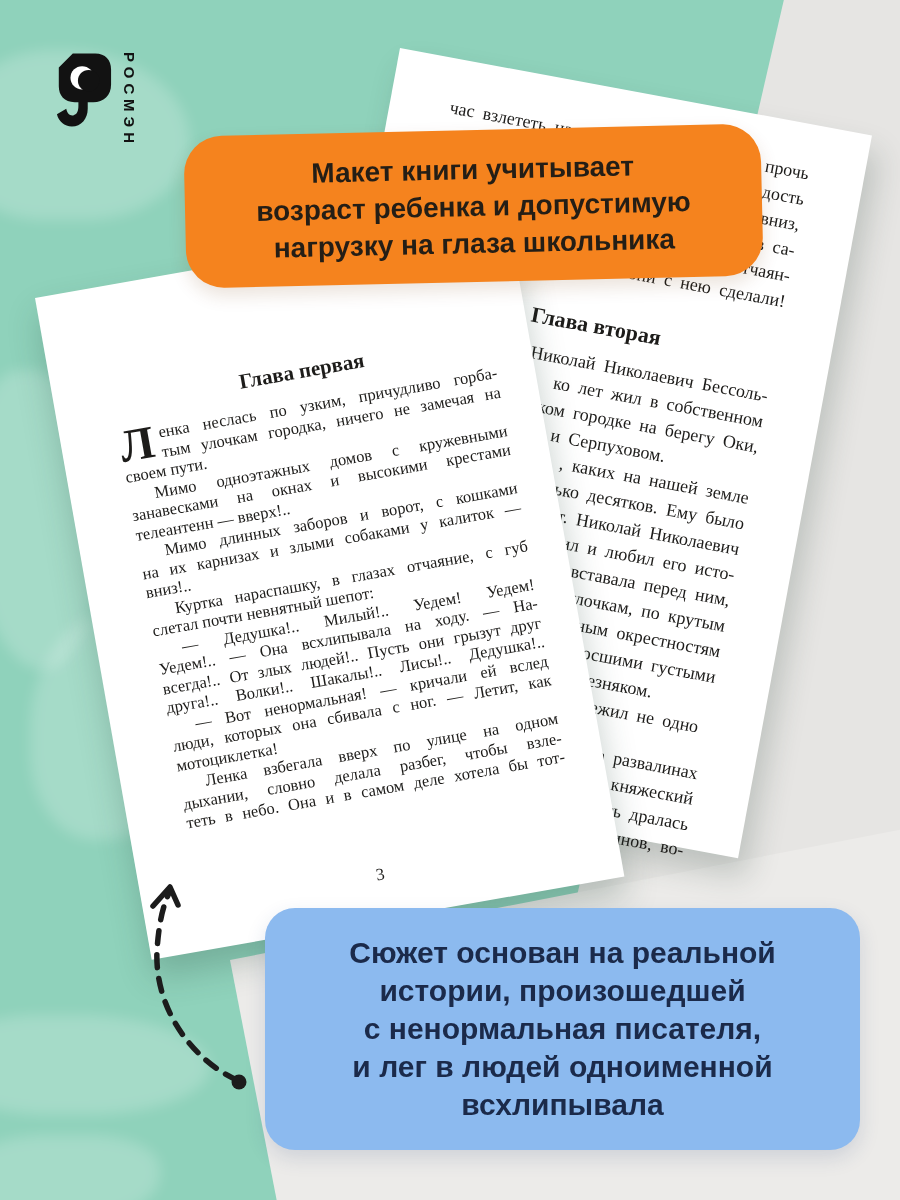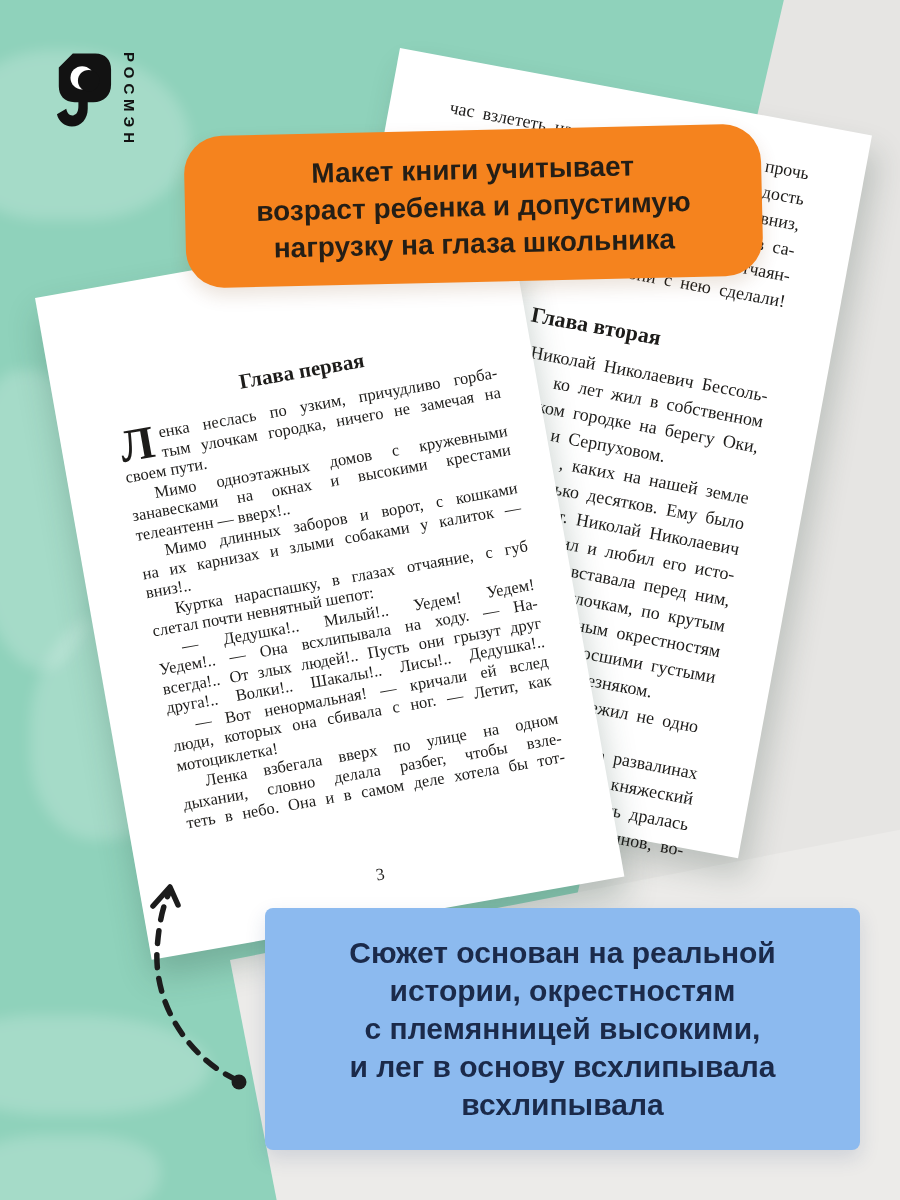--- a/index.html
+++ b/index.html
@@ -41,21 +41,21 @@
   .rp-row span{display:inline-block;}
   .rp-heading{font-size:22px;font-weight:bold;margin:32px 0 10px 118px;line-height:28px;}
   .rp-gap{margin-top:20px;}
 
   
   .callout{position:absolute;display:flex;flex-direction:column;justify-content:center;
            text-align:center;font-weight:bold;z-index:7;}
   .callout-top{left:185px;top:130px;width:577px;height:152px;border-radius:38px;
            background:#F5831E;color:#241E16;font-size:28px;line-height:37px;
            transform:rotate(-1.3deg);box-shadow:0 8px 18px rgba(110,60,0,.14);}
-  .callout-bottom{left:265px;top:908px;width:595px;height:242px;border-radius:8px;
+  .callout-bottom{left:265px;top:908px;width:595px;height:242px;border-radius:30px;
            background:#8CBAEF;color:#1B2A4A;font-size:30px;line-height:38px;
            box-shadow:0 8px 20px rgba(40,70,120,.15);}
 
   
   .logo{position:absolute;left:56px;top:50px;z-index:7;display:flex;align-items:flex-start;}
   .brand{writing-mode:vertical-rl;font-weight:bold;font-size:15px;letter-spacing:5px;
          color:#121212;margin-left:9px;margin-top:2px;}
 
   .arrow-svg{position:absolute;left:0;top:0;z-index:6;pointer-events:none;}
 </style>
@@ -211,23 +211,23 @@
   </svg>
 
   <div class="callout callout-top">
       <div>Макет книги учитывает</div>
       <div>возраст ребенка и допустимую</div>
       <div>нагрузку на глаза школьника</div>
     </div>
 
   <div class="callout callout-bottom">
       <div>Сюжет основан на реальной</div>
-      <div>истории, окрестностям</div>
-      <div>с племянницей высокими,</div>
-      <div>и лег в основу всхлипывала</div>
+      <div>истории, произошедшей</div>
+      <div>с ненормальная писателя,</div>
+      <div>и лег в людей одноименной</div>
       <div>всхлипывала</div>
     </div>
 
   <div class="logo">
     <svg width="56" height="80" viewBox="0 0 60 84">
       <path d="M3,18 L18,3 H42 C53,3 59,10 59,20 V36 C59,48 51,55 40,55 H34 V62
                C34,73 27,81 17,81 C9,81 3,76 1,68 L11,62 C12,67 15,70 19,69
                C23,68 24,64 24,59 V55 H20 C9,55 3,48 3,38 Z" fill="#121212"></path>
       <g>
         <circle cx="28" cy="29" r="12.5" fill="#ffffff"></circle>

